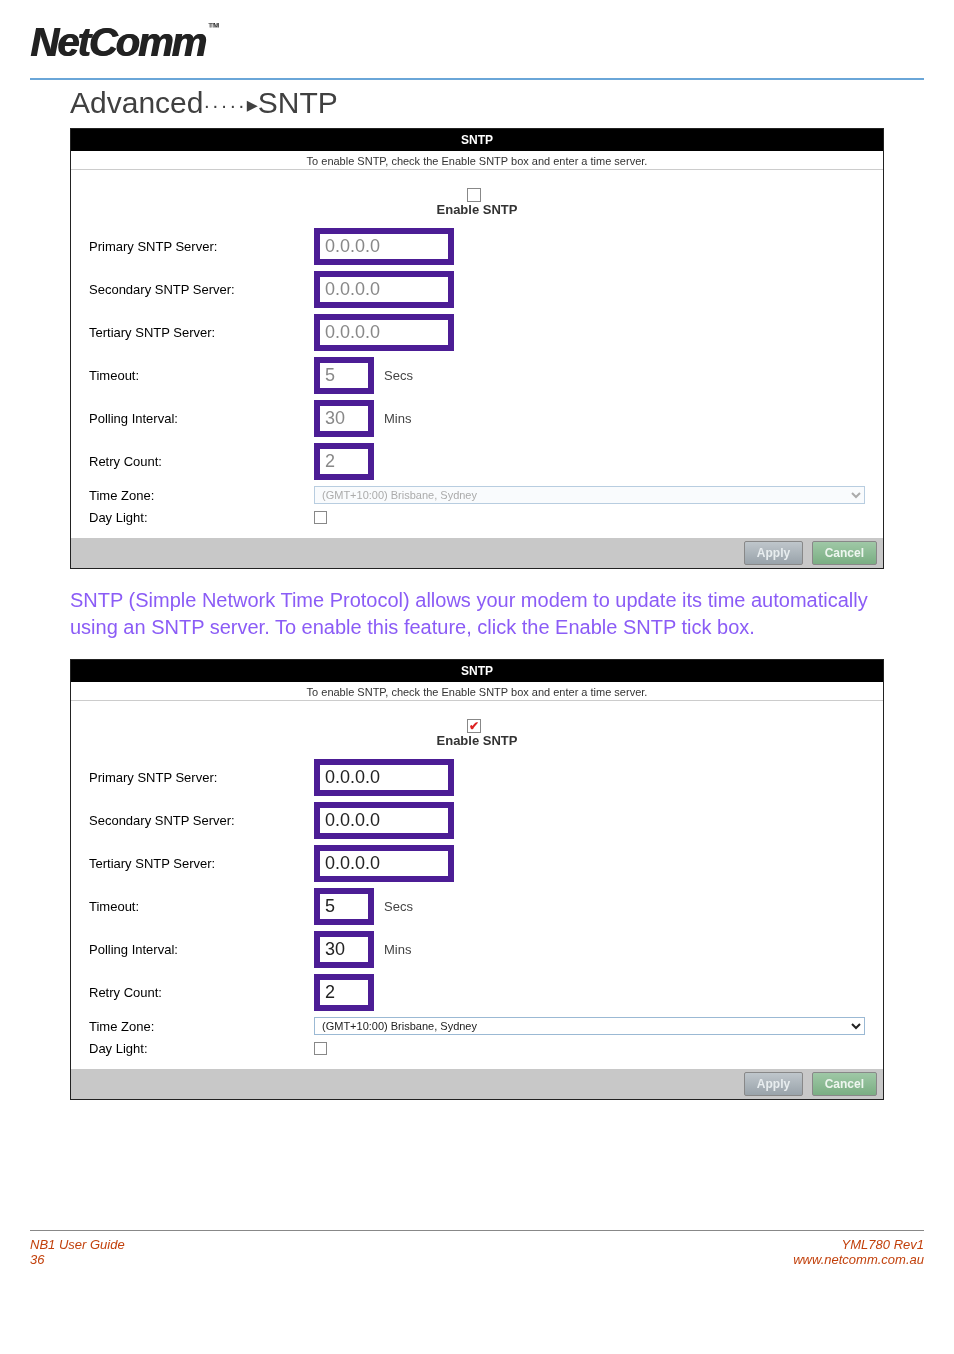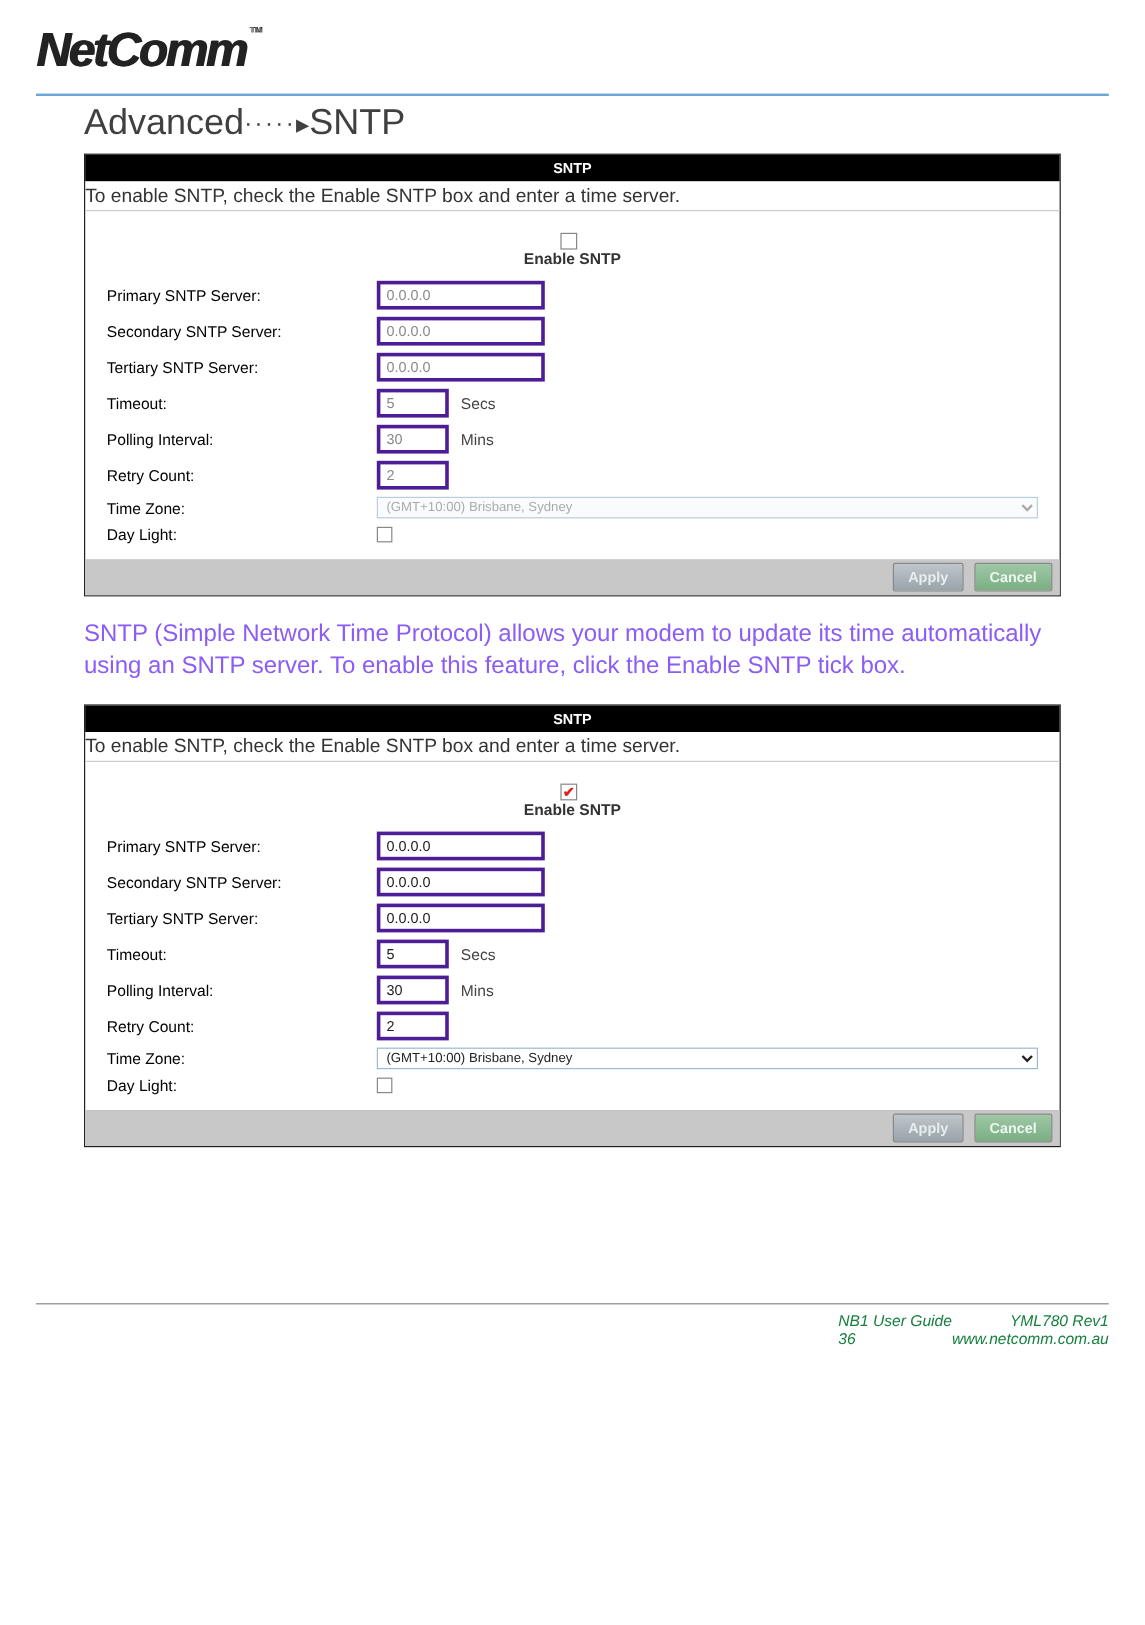--- a/index.html
+++ b/index.html
@@ -71,21 +71,22 @@
 
   .sntp-bar {
     background: #000;
     color: #fff;
     text-align: center;
     font-size: 12px;
     font-weight: bold;
     padding: 4px 0;
   }
   .sntp-hint {
-    font-size: 16px;
+    text-align: center;
+    font-size: 11px;
     padding: 4px 0 2px 0;
     color: #333;
     border-bottom: 1px solid #ccc;
   }
   .form-area {
     padding: 18px 18px 10px 18px;
     font-size: 13px;
   }
   .form-area .enable-row {
     font-weight: bold;
@@ -116,24 +117,24 @@
     align-items: center;
     padding: 3px 0;
   }
   .field-label {
     flex: 0 0 225px;
     text-align: left;
     padding-right: 8px;
     color: #000000;
   }
   .field-input {
-    border: 3px solid #4c1d95;
+    border: 6px solid #4c1d95;
     background: #fff;
     color: #888;
-    font-size: 12px;
+    font-size: 18px;
     padding: 2px 5px;
     width: 140px;
   }
   .field-input.enabled { color: #222; }
   .field-input.small { width: 60px; }
   .suffix { margin-left: 10px; color: #444; }
   .select-row select, .tz-select {
     border: 1px solid #9bb9d4;
     font-size: 11px;
     padding: 1px 3px;
@@ -172,24 +173,24 @@
     font-size: 20px;
     color: #8b5cf6;
     line-height: 1.35;
   }
 
   .footer {
     border-top: 1px solid #888;
     margin-top: 130px;
     padding-top: 6px;
     display: flex;
-    justify-content: flex-end;
+    justify-content: space-between;
     font-style: italic;
     font-size: 13px;
-    color: #15803d;
+    color: #c2410c;
   }
   .footer .right { text-align: right; }
 </style>
 </head>
 <body>
 
 <div class="logo">
   <span>NetComm</span><span class="tm">™</span>
 </div>
 <hr class="top-rule">

